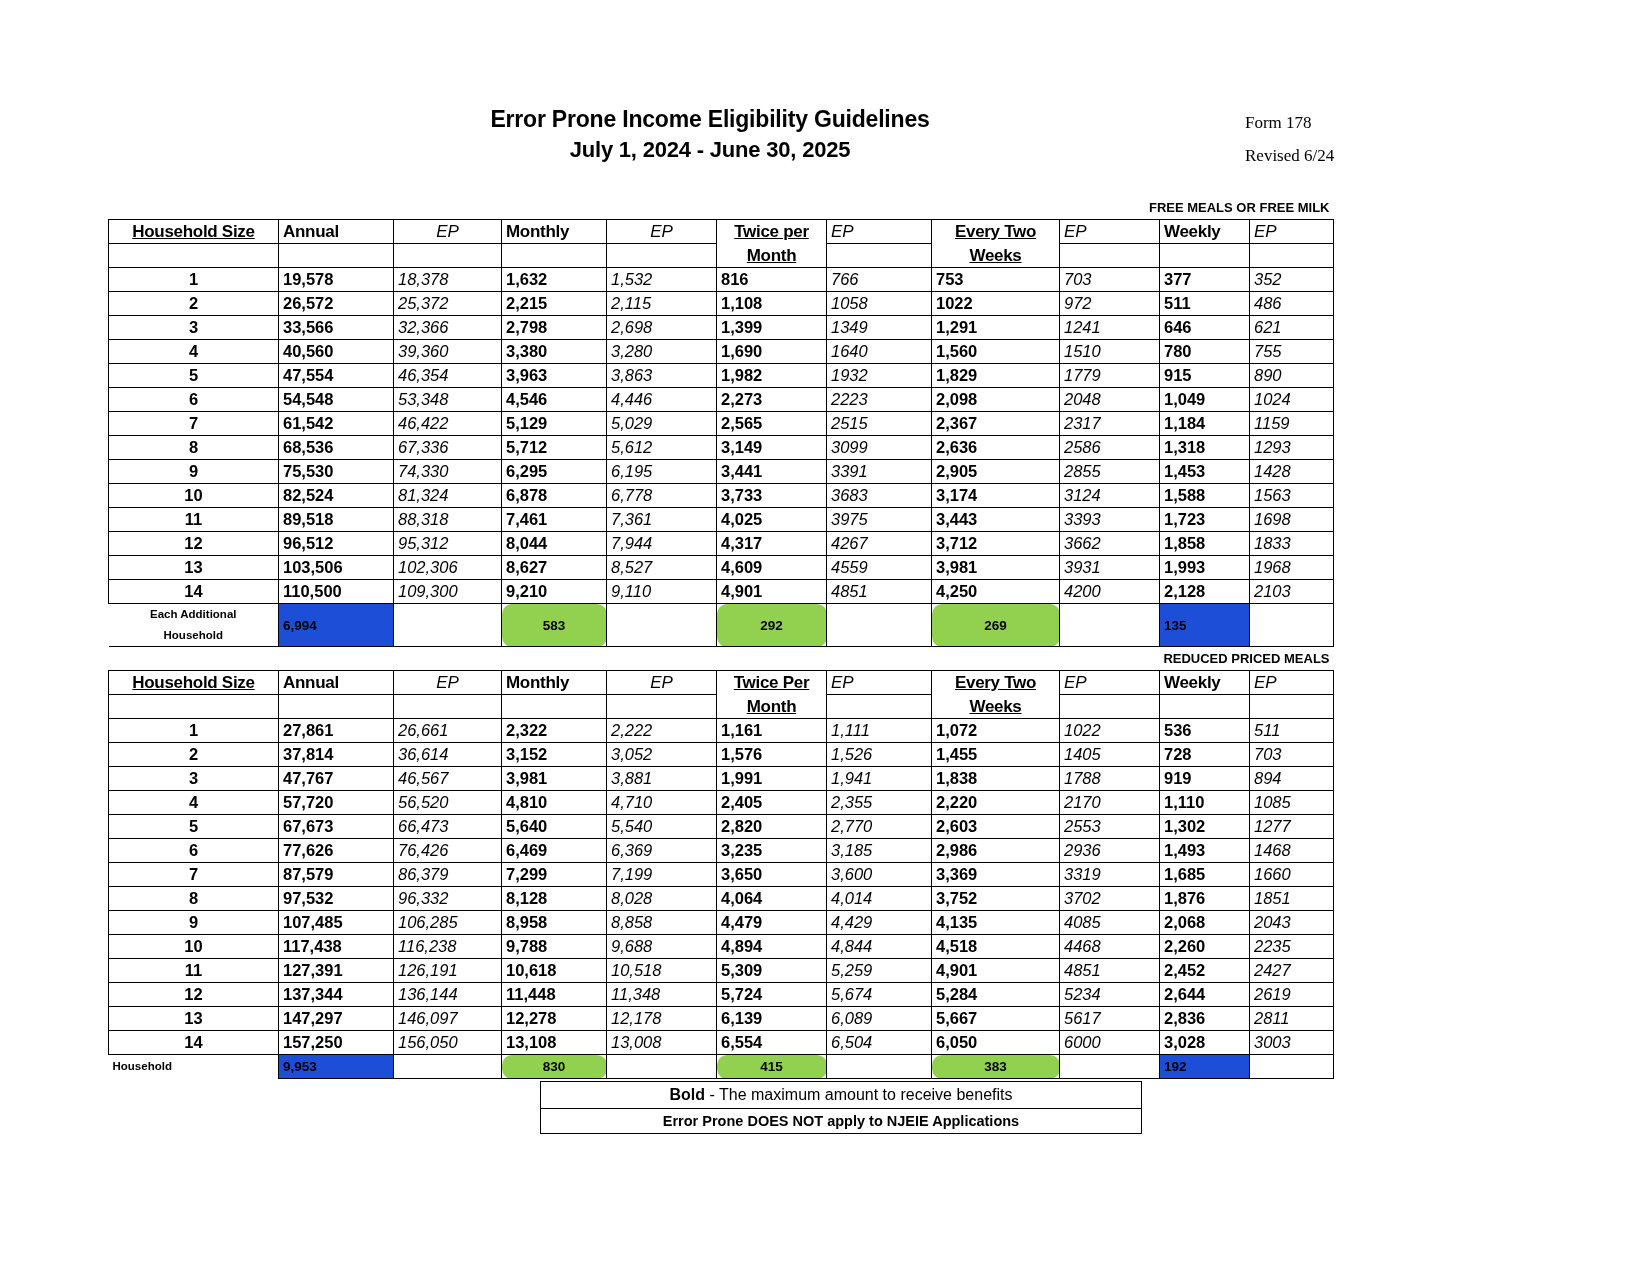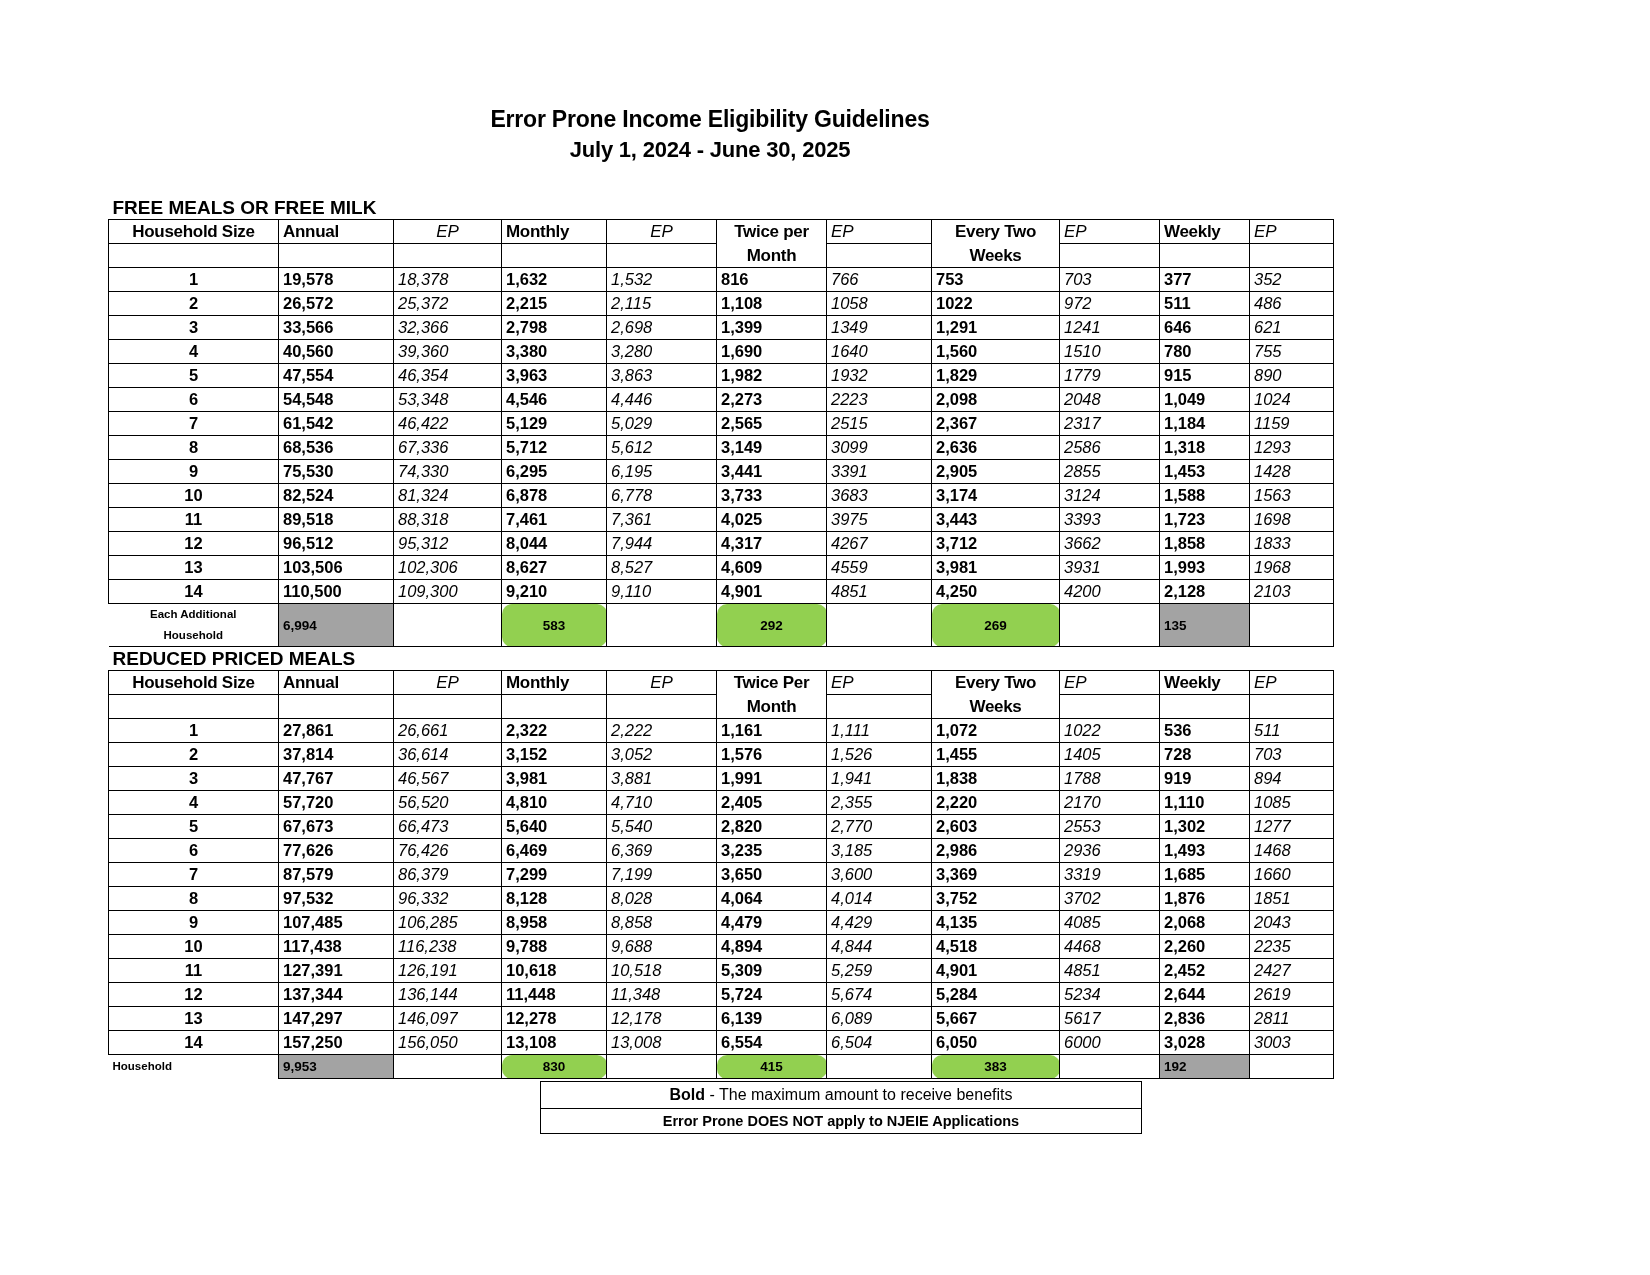--- a/index.html
+++ b/index.html
@@ -76,37 +76,38 @@
   table.grid td {
     border: 1.5px solid #000000;
     padding: 0 4px;
     height: 23px;
     line-height: 21px;
     vertical-align: middle;
     white-space: nowrap;
     overflow: hidden;
   }
   .band {
-    text-align: left;
-    font-weight: bold;
-    font-size: 19px;
+    text-align: right;
+    font-weight: bold;
+    font-size: 13px;
     border: none !important;
     height: 26px;
   }
   .hd {
     font-weight: bold;
     font-size: 17px;
     text-align: left;
     letter-spacing: -0.3px;
   }
   .hd-c {
     font-weight: bold;
     font-size: 17px;
     text-align: center;
     letter-spacing: -0.3px;
+    text-decoration: underline;
   }
   .hd-ep {
     font-style: italic;
     font-weight: normal;
     font-size: 17px;
     text-align: center;
   }
   .hd-ep-l {
     font-style: italic;
     font-weight: normal;
@@ -129,21 +130,21 @@
     font-size: 16.5px;
   }
   .green {
     background: #92d050;
     font-weight: bold;
     font-size: 13.5px;
     text-align: center;
     border-radius: 10px;
   }
   .green-left {
-    background: #a3a3a3;
+    background: #1d4ed8;
     font-weight: bold;
     font-size: 13.5px;
     text-align: left;
   }
   .addl-label {
     text-align: center;
     font-weight: bold;
     font-size: 11.5px;
     line-height: 13px;
     white-space: normal;
@@ -195,20 +196,24 @@
 </style>
 </head>
 <body>
 
 <div class="page">
 
   <div class="header-zone">
     <div class="title-block">
       <div class="title-main">Error Prone Income Eligibility Guidelines</div>
       <div class="title-sub">July 1, 2024 - June 30, 2025</div>
+    </div>
+    <div class="form-block">
+      <div>Form 178</div>
+      <div>Revised 6/24</div>
     </div>
   </div>
 
   <div class="table-wrap">
     <table class="grid">
       <colgroup>
         <col style="width:170px">
         <col style="width:115px">
         <col style="width:108px">
         <col style="width:105px">

